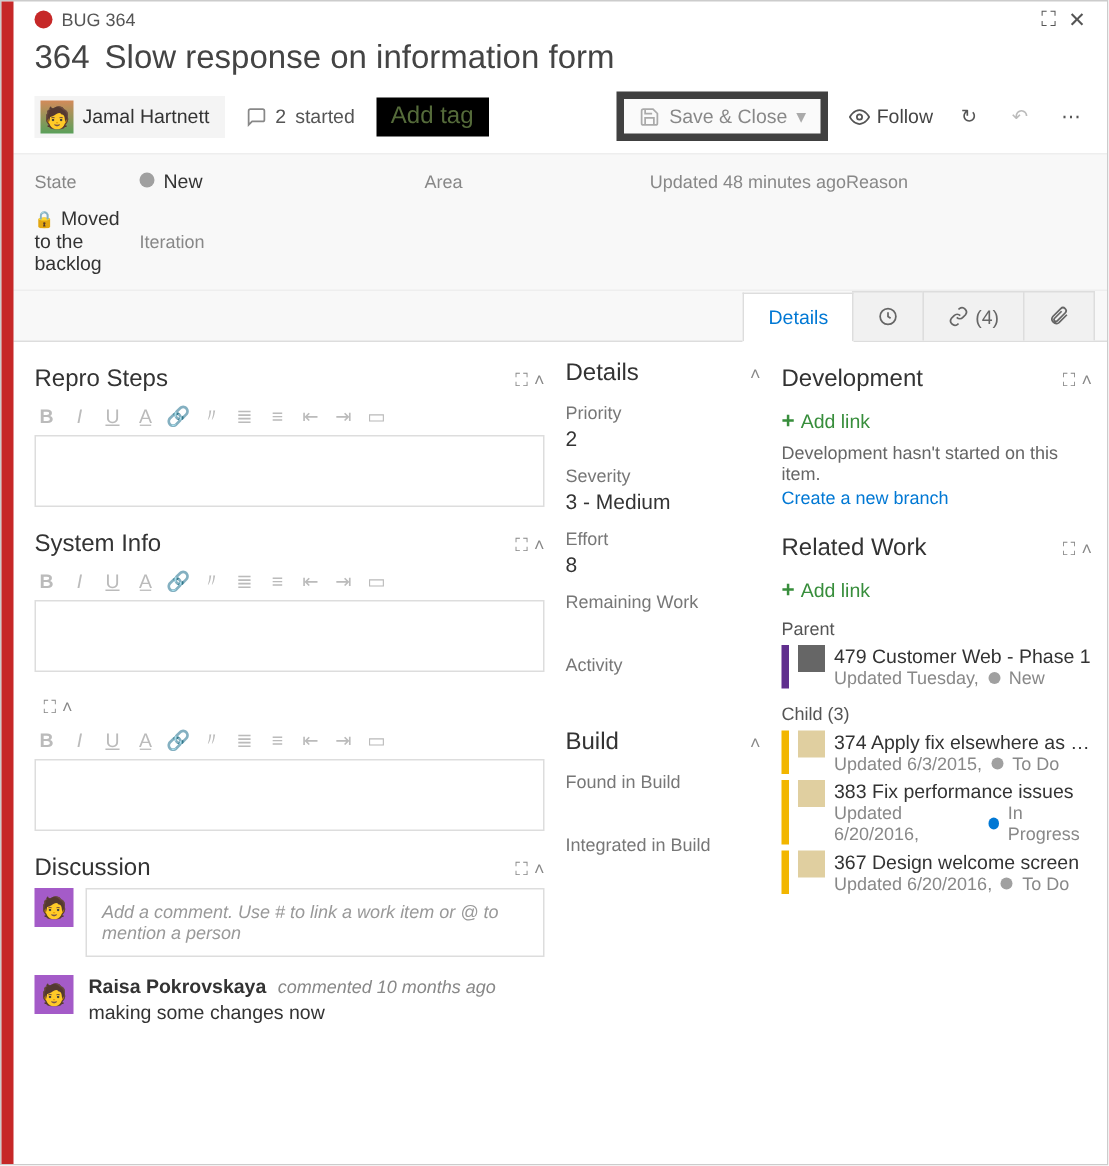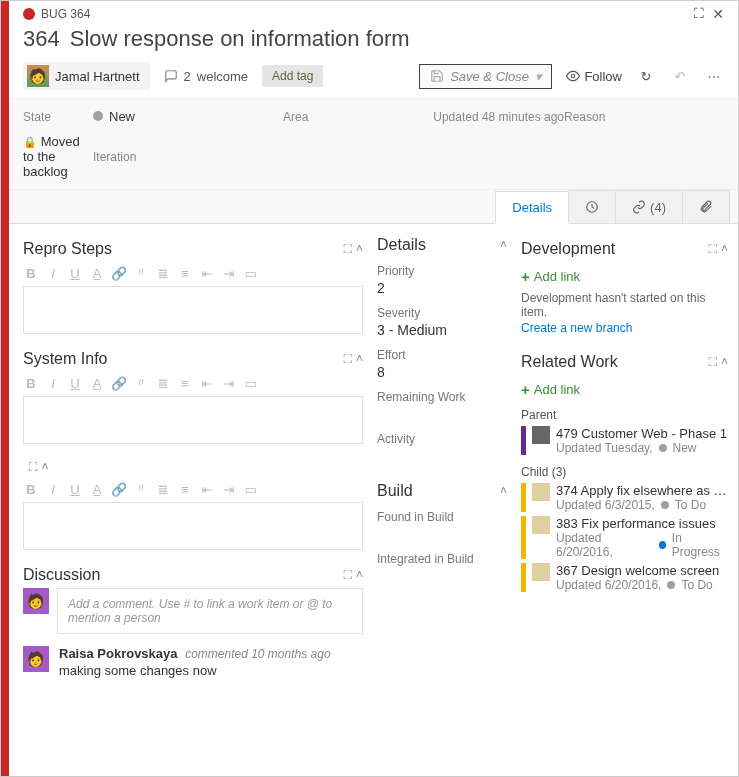--- a/index.html
+++ b/index.html
@@ -73,27 +73,26 @@
     font-size:13px;
   }
   .avatar {
     width:22px; height:22px;
     display:inline-flex; align-items:center; justify-content:center;
     font-size:14px;
   }
   .av-green { background: linear-gradient(#d38a5a,#5aa05a);}
   .av-purple { background:#a45bc8;}
   .comments { display:flex; align-items:center; gap:6px; color:#555; }
-  .addtag { background:#e5e5e5; padding:4px 10px; color:#556b3a; font-size:12px;}
+  .addtag { background:#000000; padding:4px 10px; color:#556b3a; font-size:16px;}
   .toolbar .spacer { flex:1; }
   .save-btn {
-    border:1px solid #404040; background:#fafafa;
+    border:5px solid #404040; background:#fafafa;
     padding:4px 10px; display:flex; align-items:center; gap:6px;
     color:#888;
-    font-style:italic;
   }
   .follow { display:flex; align-items:center; gap:4px; color:#444;}
   .ico-btn { width:20px; text-align:center; color:#555; cursor:pointer;}
   .meta {
     background:#f8f8f8;
     padding: 10px 14px;
     display:grid;
     grid-template-columns: 70px 190px 70px 1fr 160px;
     row-gap: 10px;
     align-items:center;
@@ -211,21 +210,21 @@
     <div class="toolbar">
       <div class="assignee">
         <span class="avatar av-green">🧑</span>
         <span>Jamal Hartnett</span>
       </div>
       <div class="comments">
         <svg class="ico14" viewBox="0 0 24 24" fill="none" stroke="#888" stroke-width="2">
             <path d="M21 15a2 2 0 0 1-2 2H7l-4 4V5a2 2 0 0 1 2-2h14a2 2 0 0 1 2 2z"></path>
           </svg>
         <span>2</span>
-        <span>welcome</span>
+        <span>started</span>
       </div>
       <div class="addtag">Add tag</div>
       <span class="spacer"></span>
       <div class="save-btn">
         <svg class="ico14" viewBox="0 0 24 24" fill="none" stroke="#aaa" stroke-width="2">
             <path d="M19 21H5a2 2 0 0 1-2-2V5a2 2 0 0 1 2-2h11l5 5v11a2 2 0 0 1-2 2z"></path>
             <polyline points="17 21 17 13 7 13 7 21"></polyline>
             <polyline points="7 3 7 8 15 8"></polyline>
           </svg>
         <span>Save &amp; Close</span>

